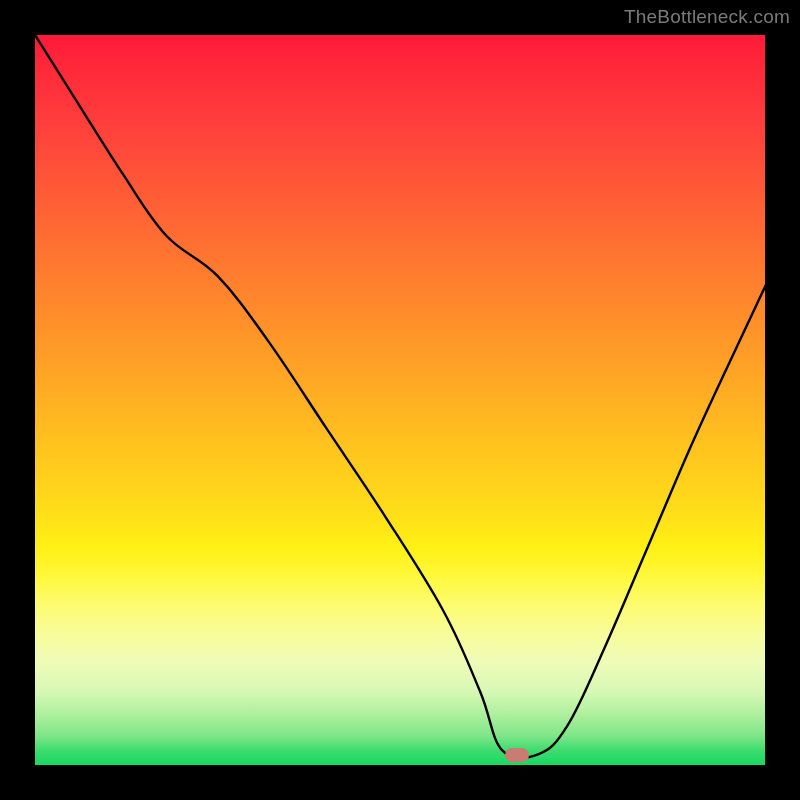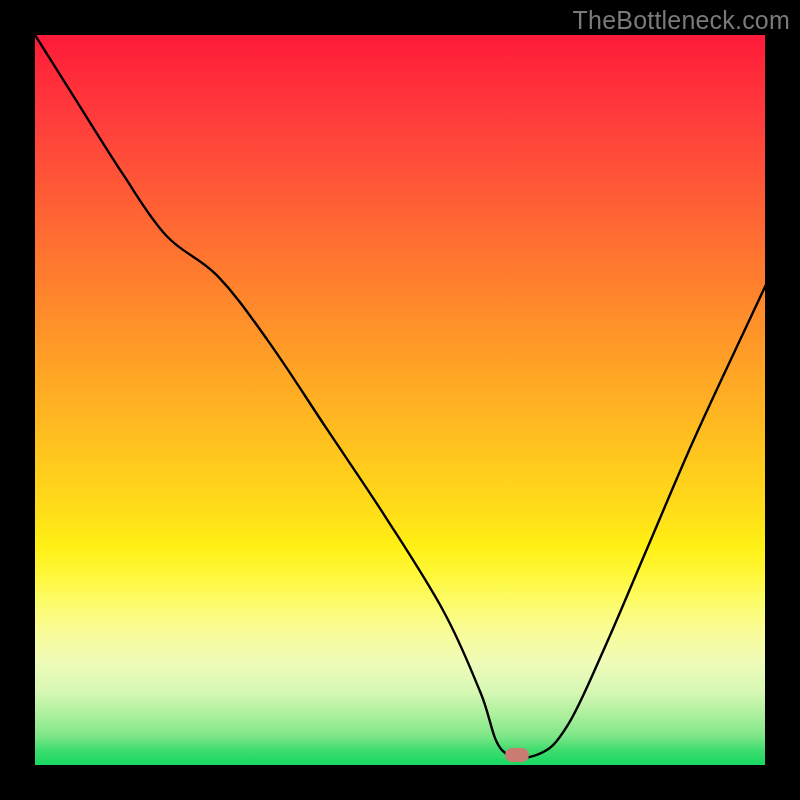--- a/index.html
+++ b/index.html
@@ -64,21 +64,21 @@
     height: 14px;
     border-radius: 7px;
     background: #c97c72;
     transform: translate(-50%, -50%);
   }
   .watermark {
     position: absolute;
     top: 6px;
     right: 10px;
     font-family: Arial, Helvetica, sans-serif;
-    font-size: 25px;
+    font-size: 19px;
     color: #7a7a7a;
     letter-spacing: 0.2px;
     user-select: none;
   }
 </style>
 </head>
 <body>
 
 <div class="frame">
 

